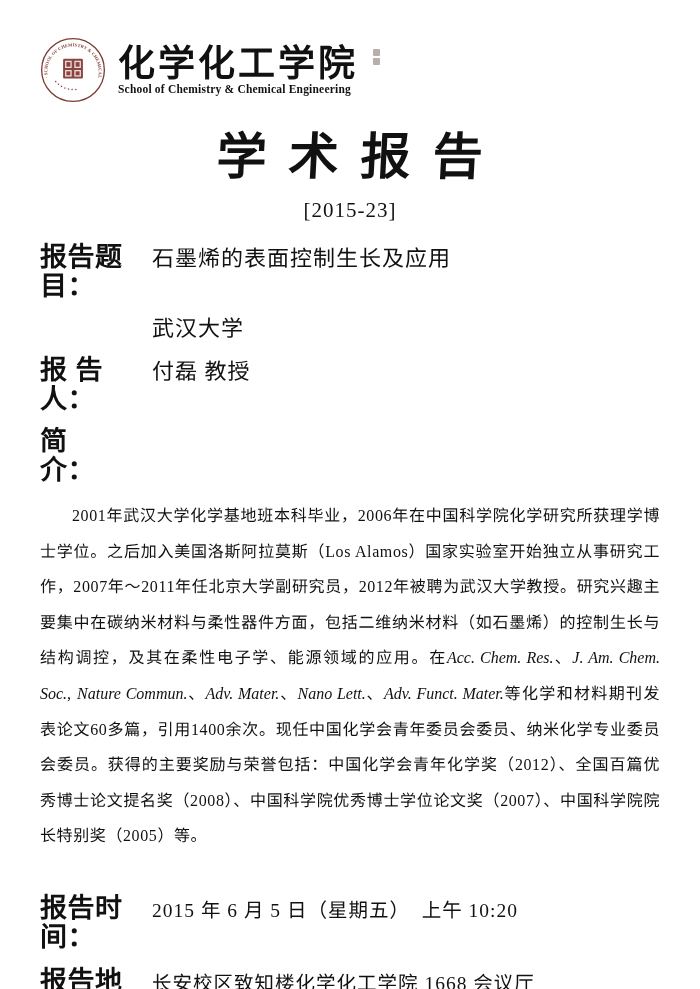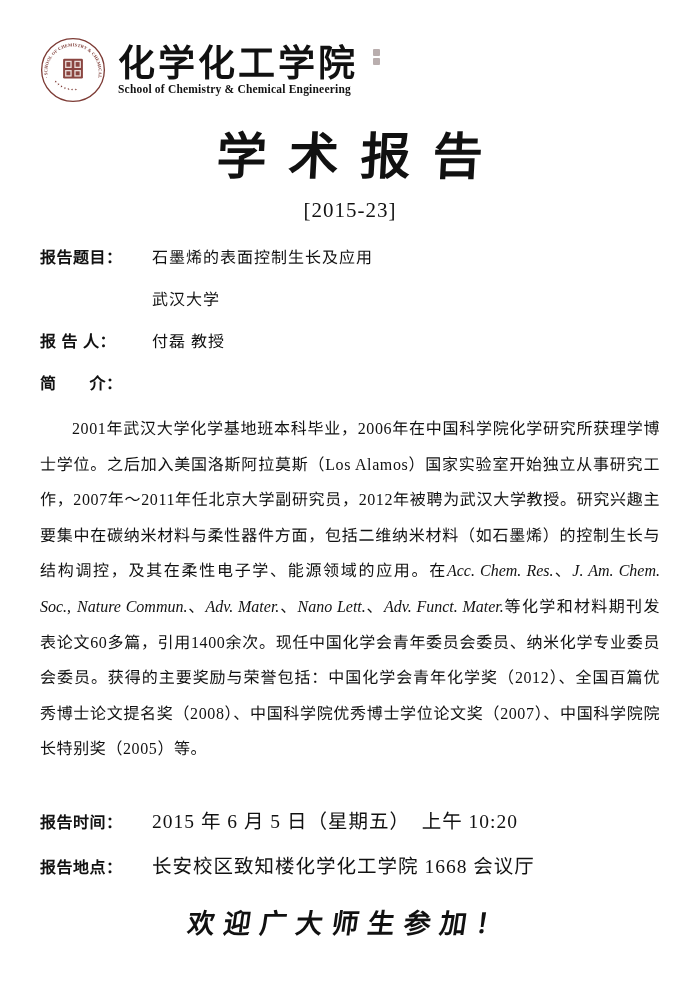--- a/index.html
+++ b/index.html
@@ -42,24 +42,24 @@
   .issue{
     text-align:center;font-size:21px;margin-top:10px;
     font-family:"Liberation Serif","DejaVu Serif",serif;
     letter-spacing:1px;
   }
   
   .fields{margin-top:20px;}
   .field-row{display:flex;align-items:baseline;margin-bottom:13px;line-height:29px;}
   .field-label{
     font-family:"Liberation Sans","DejaVu Sans",sans-serif;
-    font-weight:bold;font-size:16px;
+    font-weight:bold;font-size:27px;
     width:112px;flex:none;letter-spacing:0.5px;
   }
-  .field-value{font-size:16px;letter-spacing:1px;white-space:pre;}
+  .field-value{font-size:22px;letter-spacing:1px;white-space:pre;}
   .kai{font-family:"Liberation Serif","DejaVu Serif",serif;}
   .spacer-label{width:112px;flex:none;}
   
   .intro-paragraph{
     margin-top:8px;
     font-size:16px;
     line-height:35.6px;
     text-align:justify;
     text-indent:2em;
     letter-spacing:0.6px;

